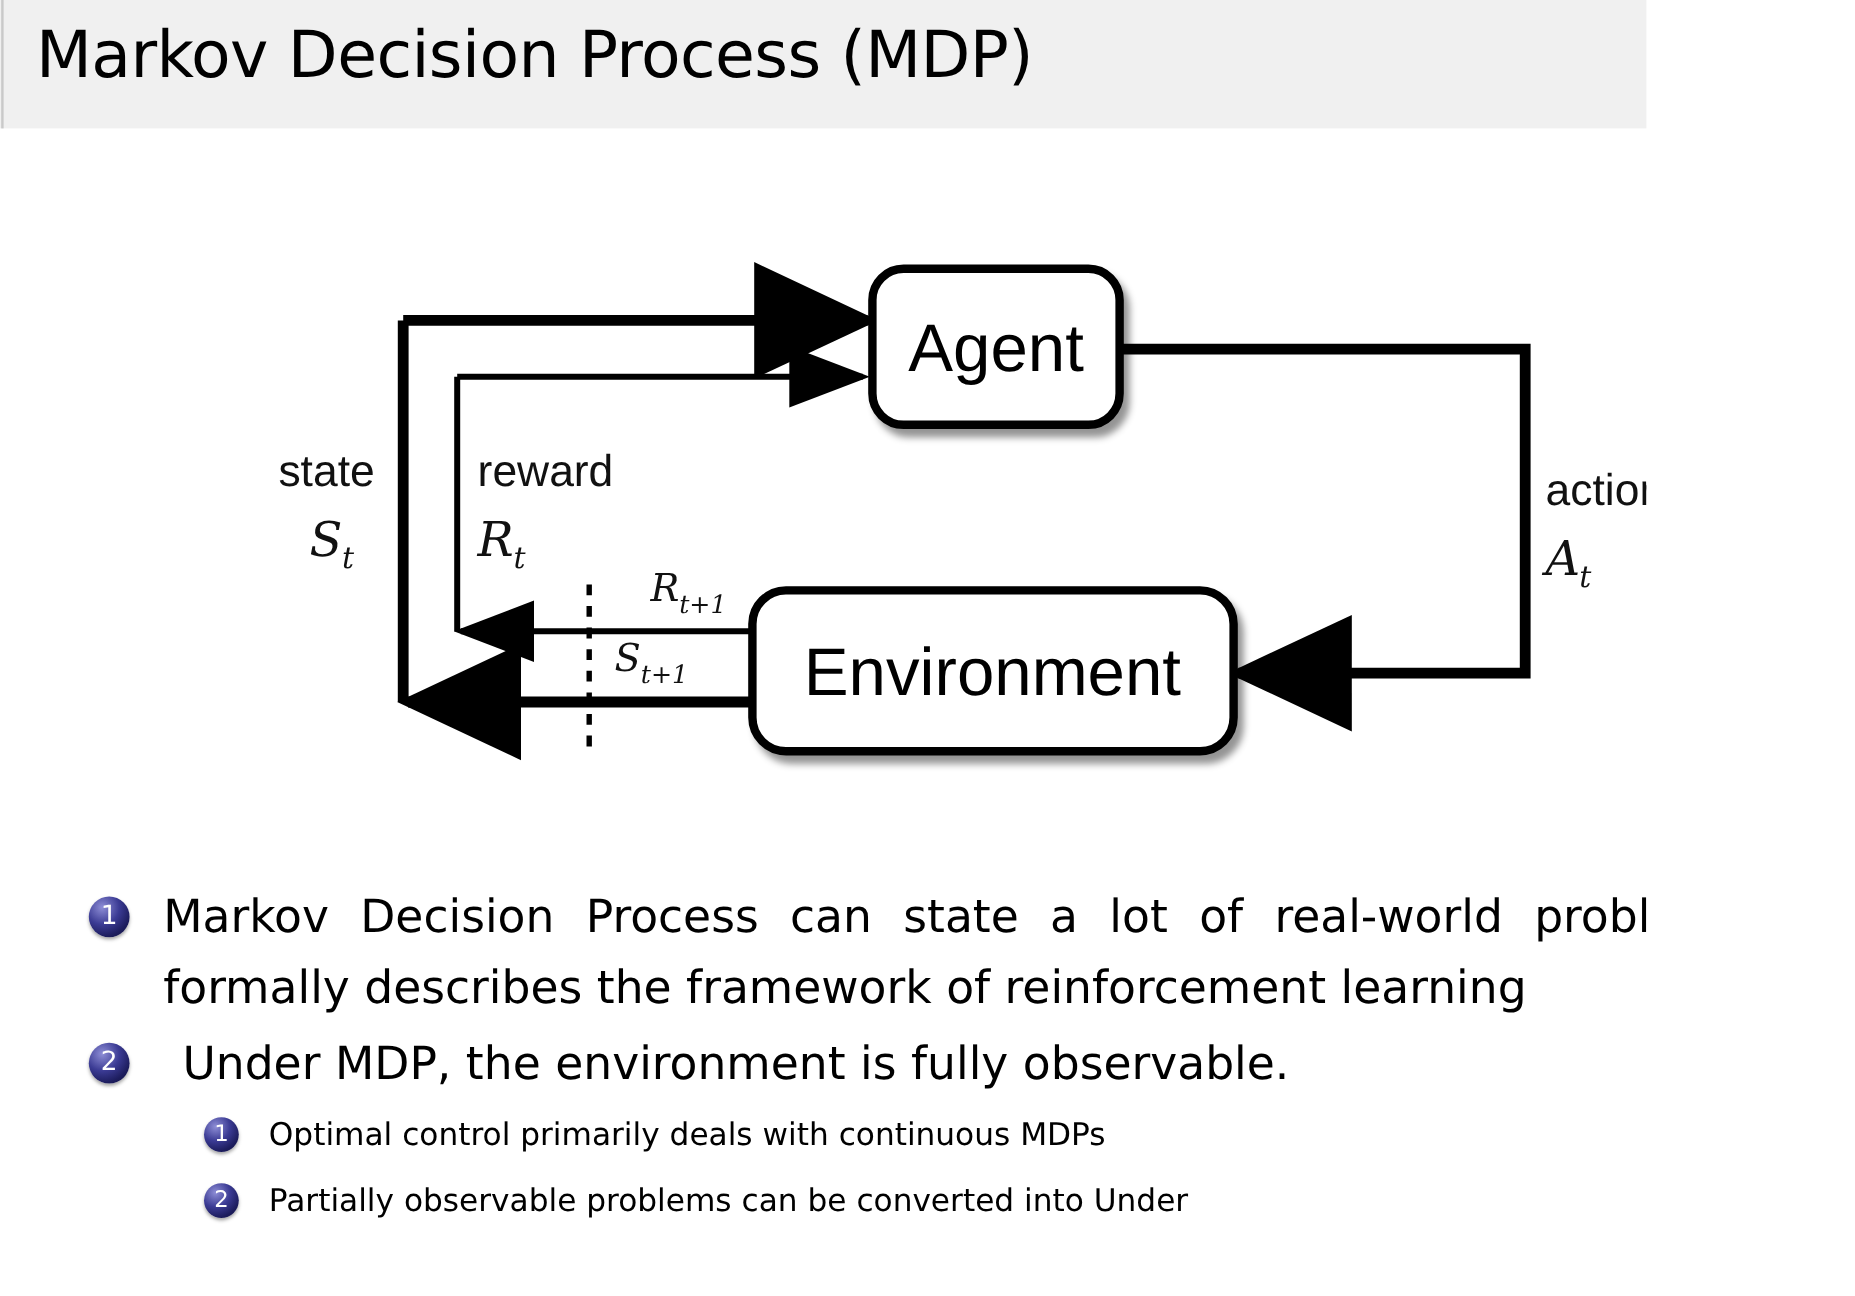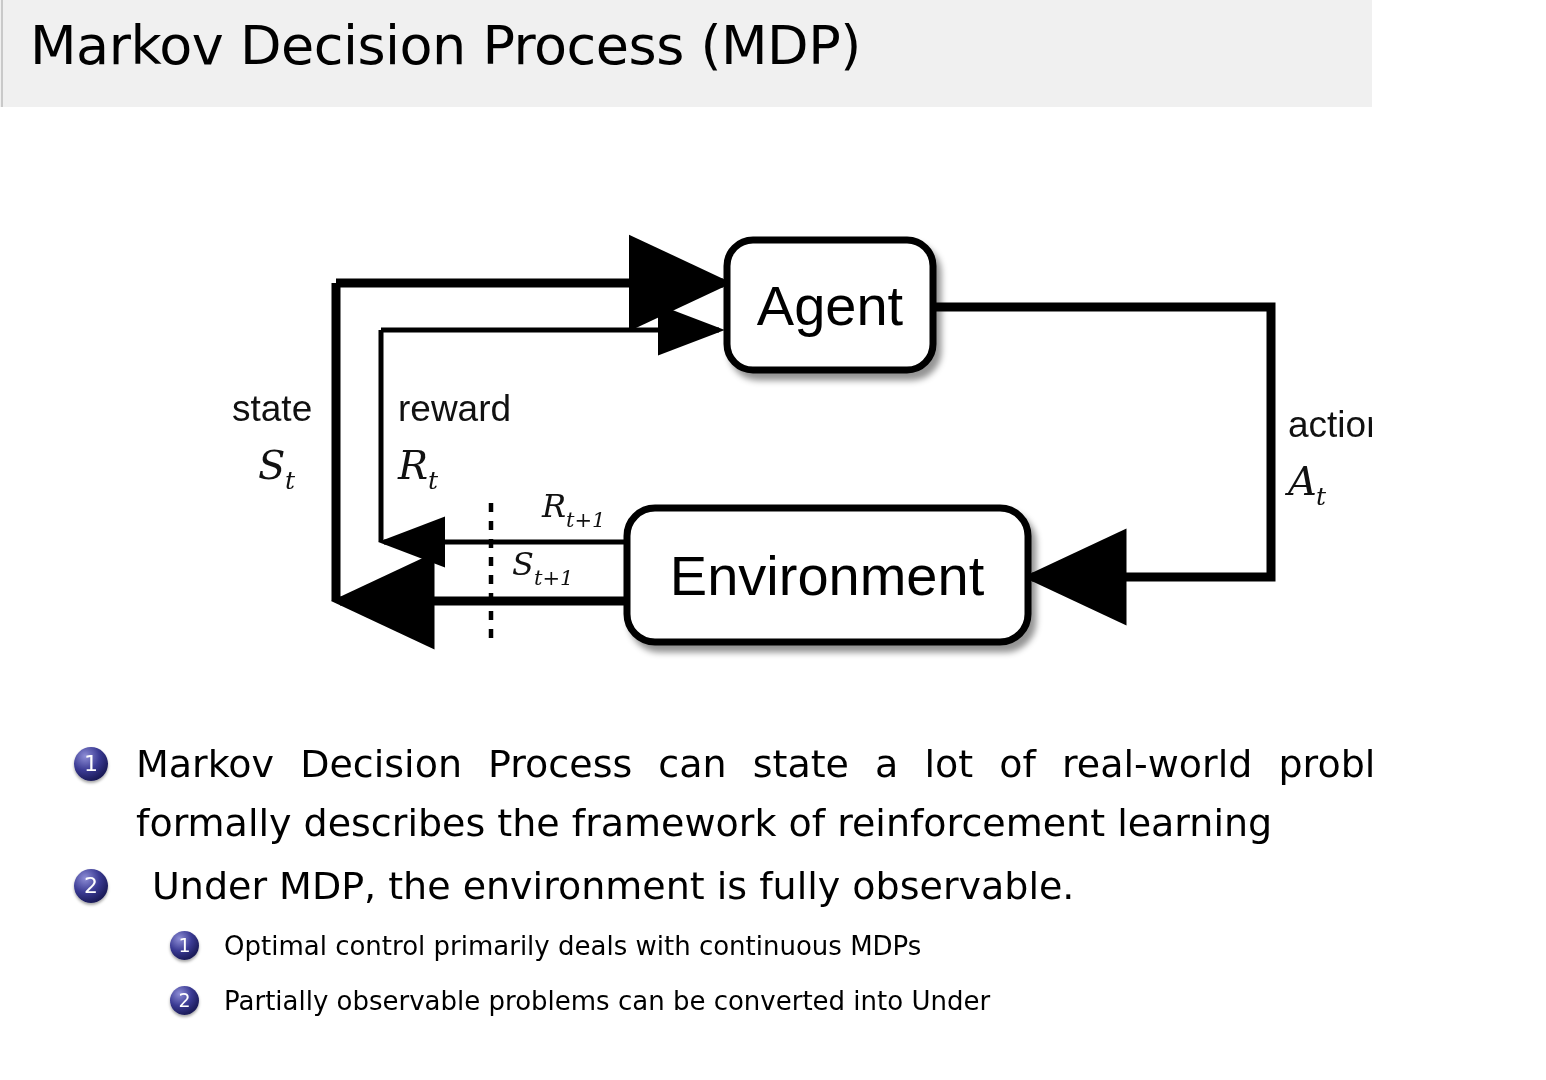--- a/index.html
+++ b/index.html
@@ -45,21 +45,21 @@
     font-weight: 400;
     color: #000000;
     letter-spacing: -0.5px;
     white-space: nowrap;
   }
 
   
   #diagram {
     position: absolute;
     left: 0;
-    top: 107px;
+    top: 91px;
     width: 1546px;
     height: 600px;
   }
   #diagram svg {
     display: block;
   }
   .dg-box-label {
     font-family: "Liberation Sans", sans-serif;
     font-size: 56px;
     fill: #000000;

